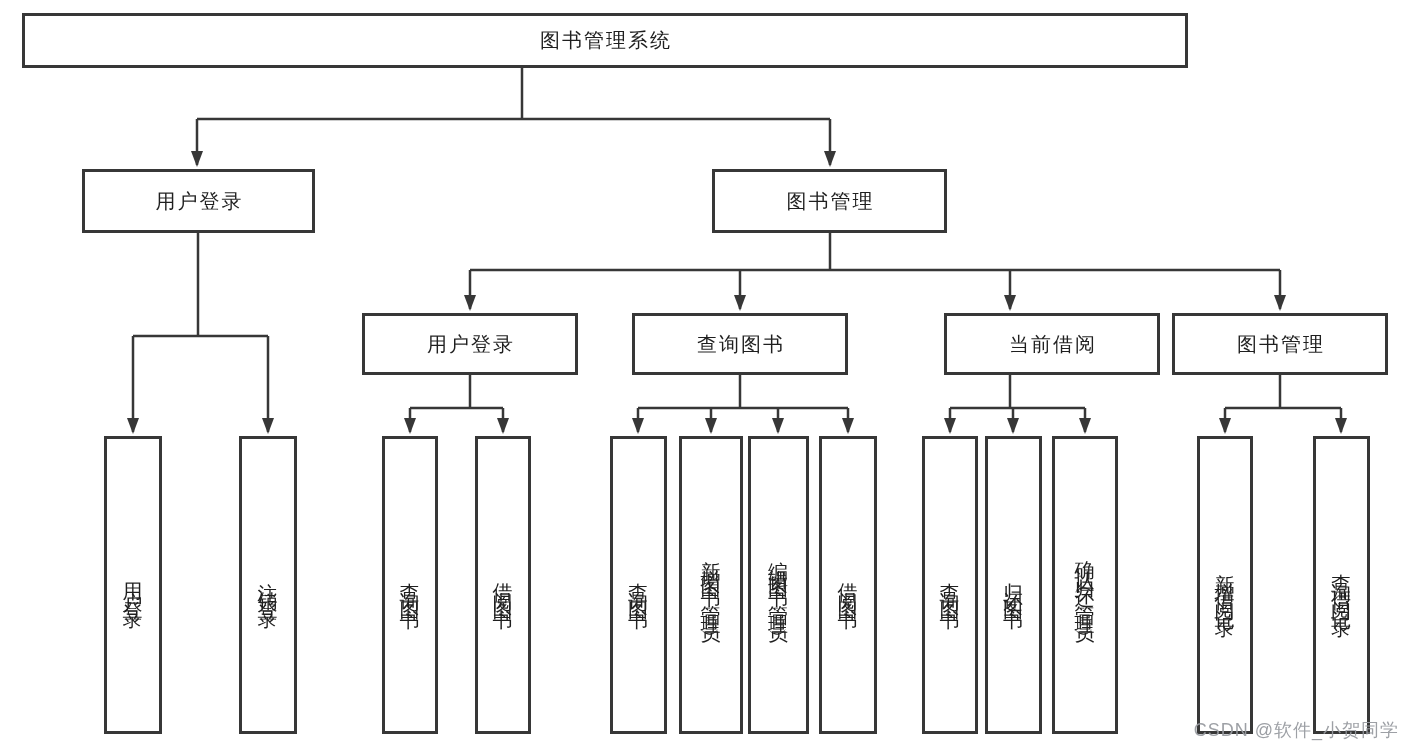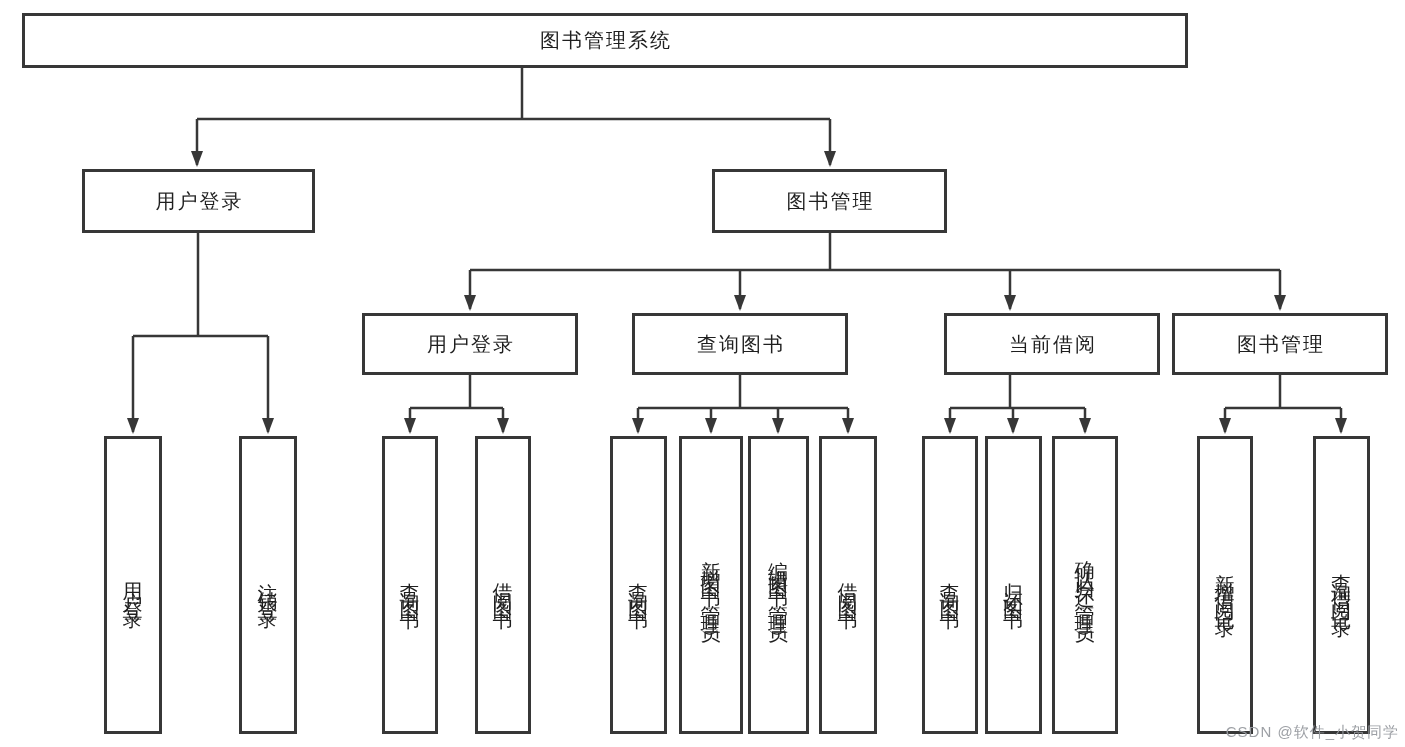--- a/index.html
+++ b/index.html
@@ -32,21 +32,21 @@
     writing-mode:vertical-rl;
     font-size:20px;
     color:#1f1f1f;
     letter-spacing:9px;
     line-height:1;
   }
   .watermark{
     position:absolute;
     right:6px;
     bottom:5px;
-    font-size:15px;
+    font-size:18px;
     color:rgba(152,155,160,0.95);
     letter-spacing:1px;
     z-index:2;
     white-space:nowrap;
   }
 </style>
 </head>
 <body>
 
 <div id="stage">

